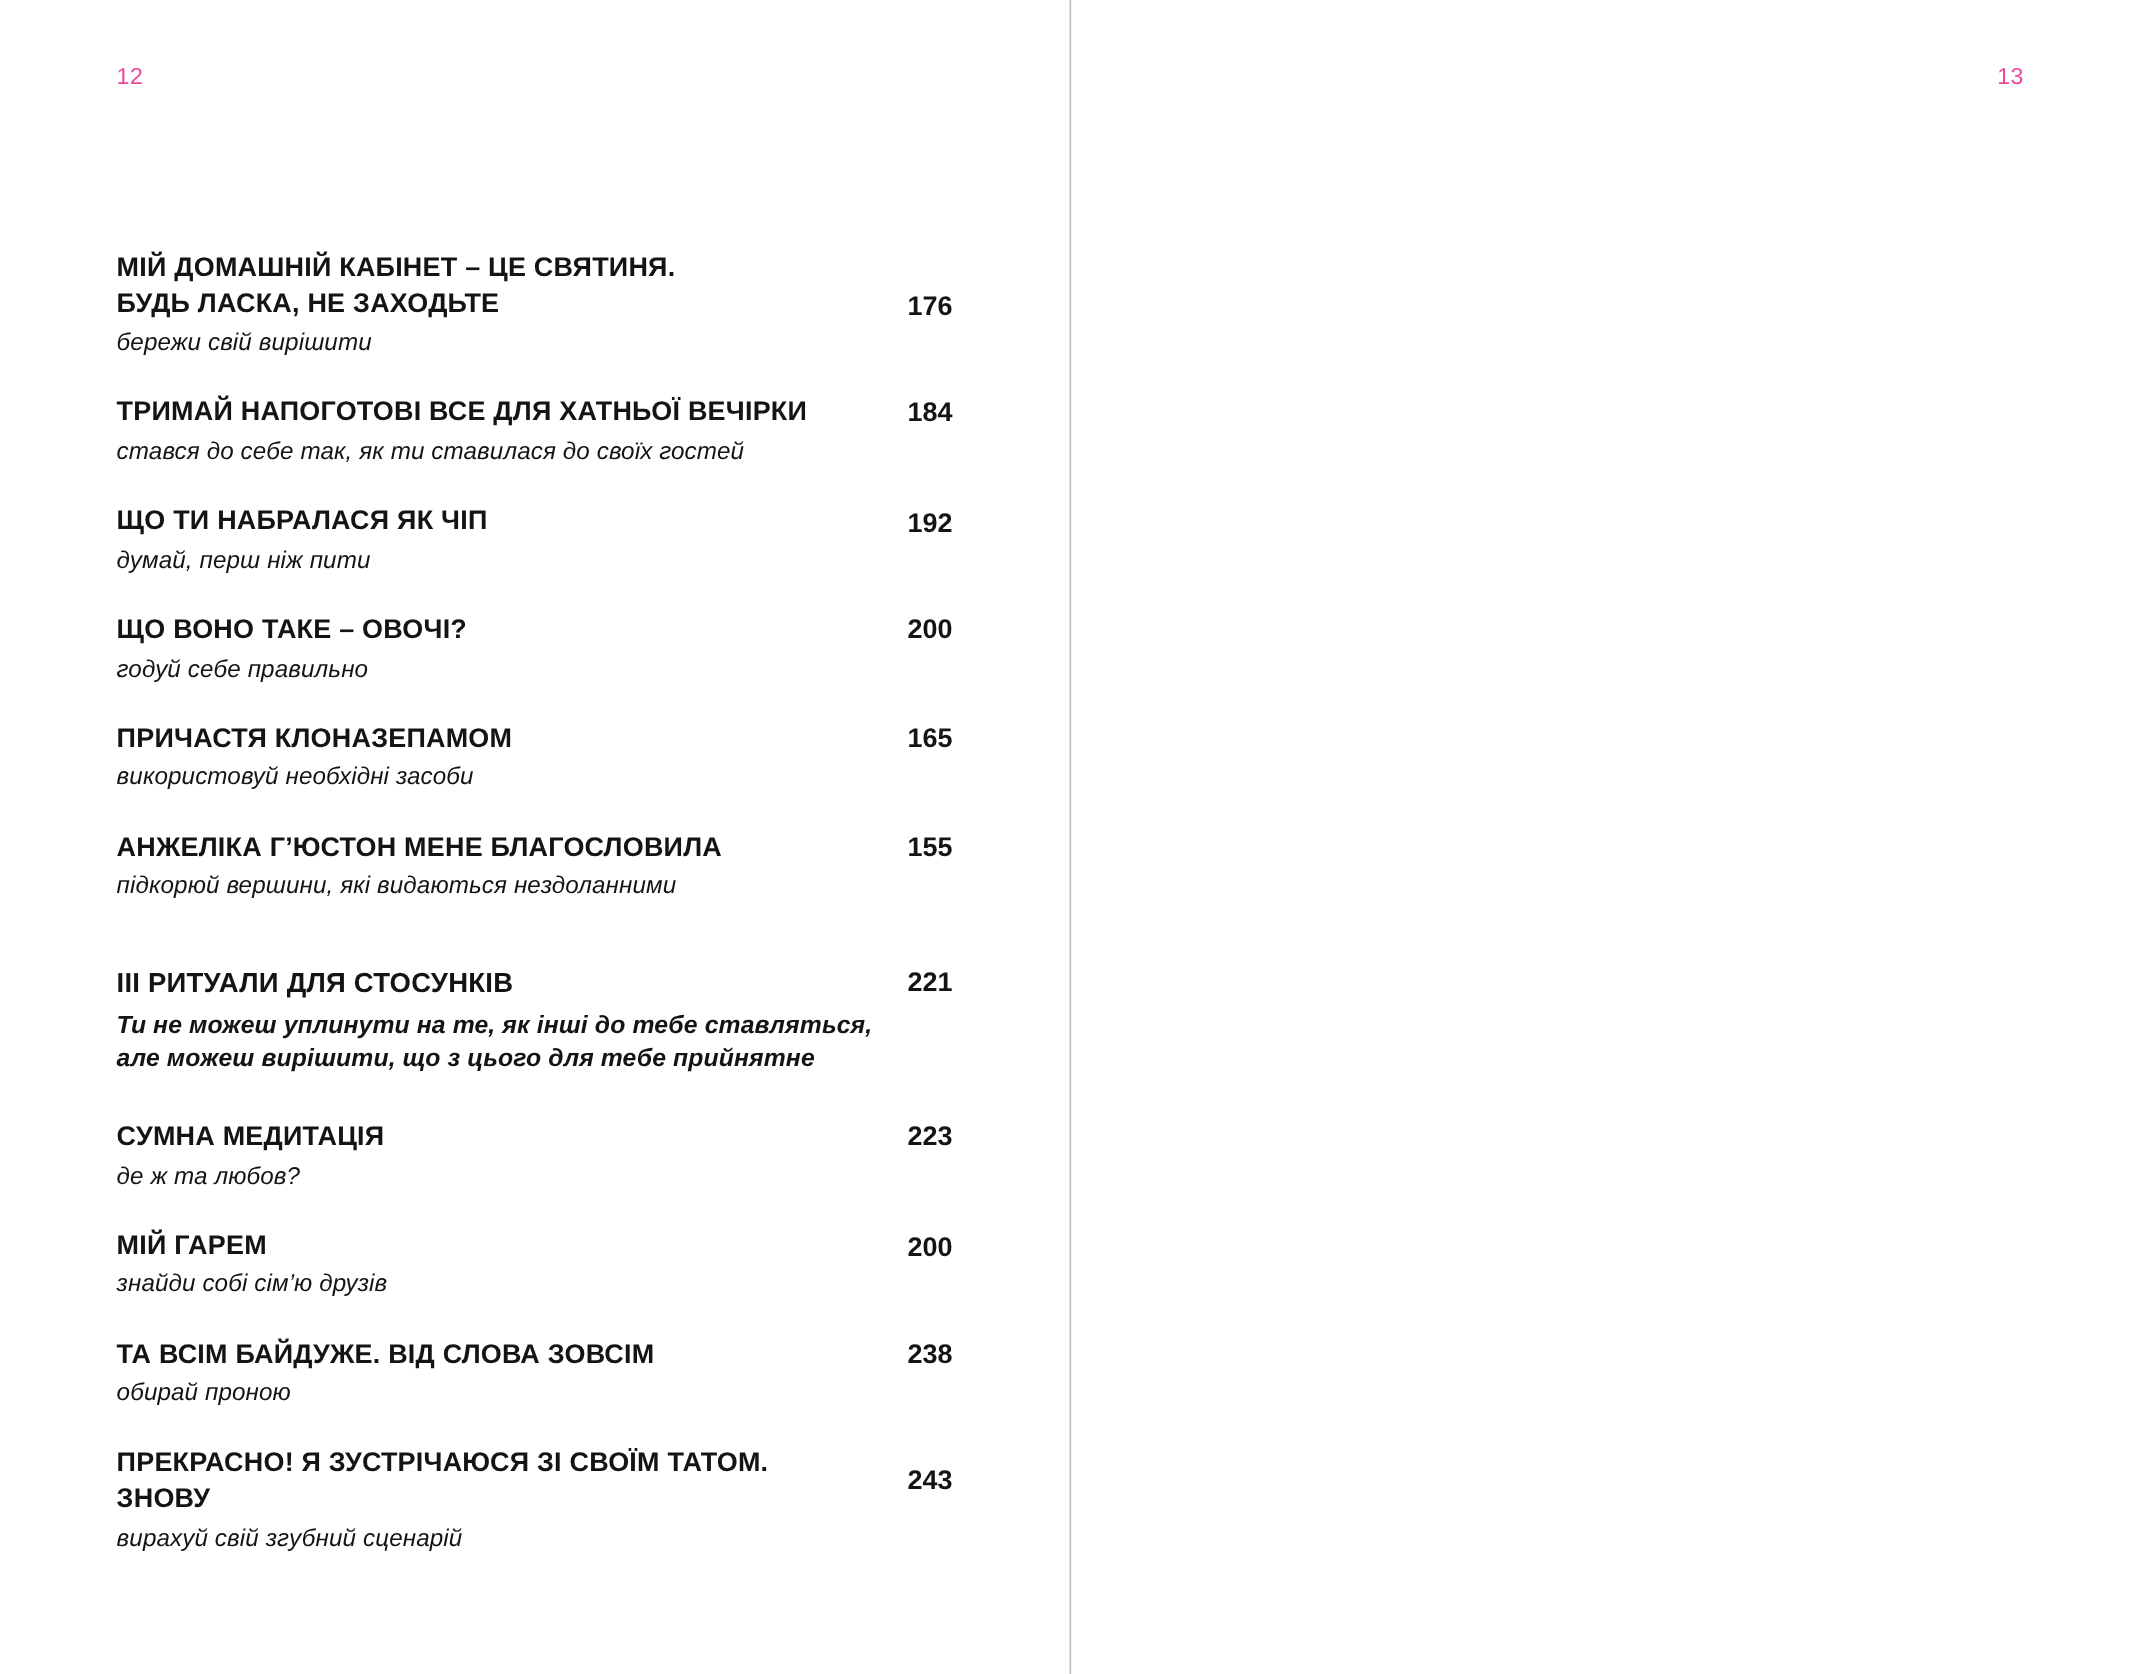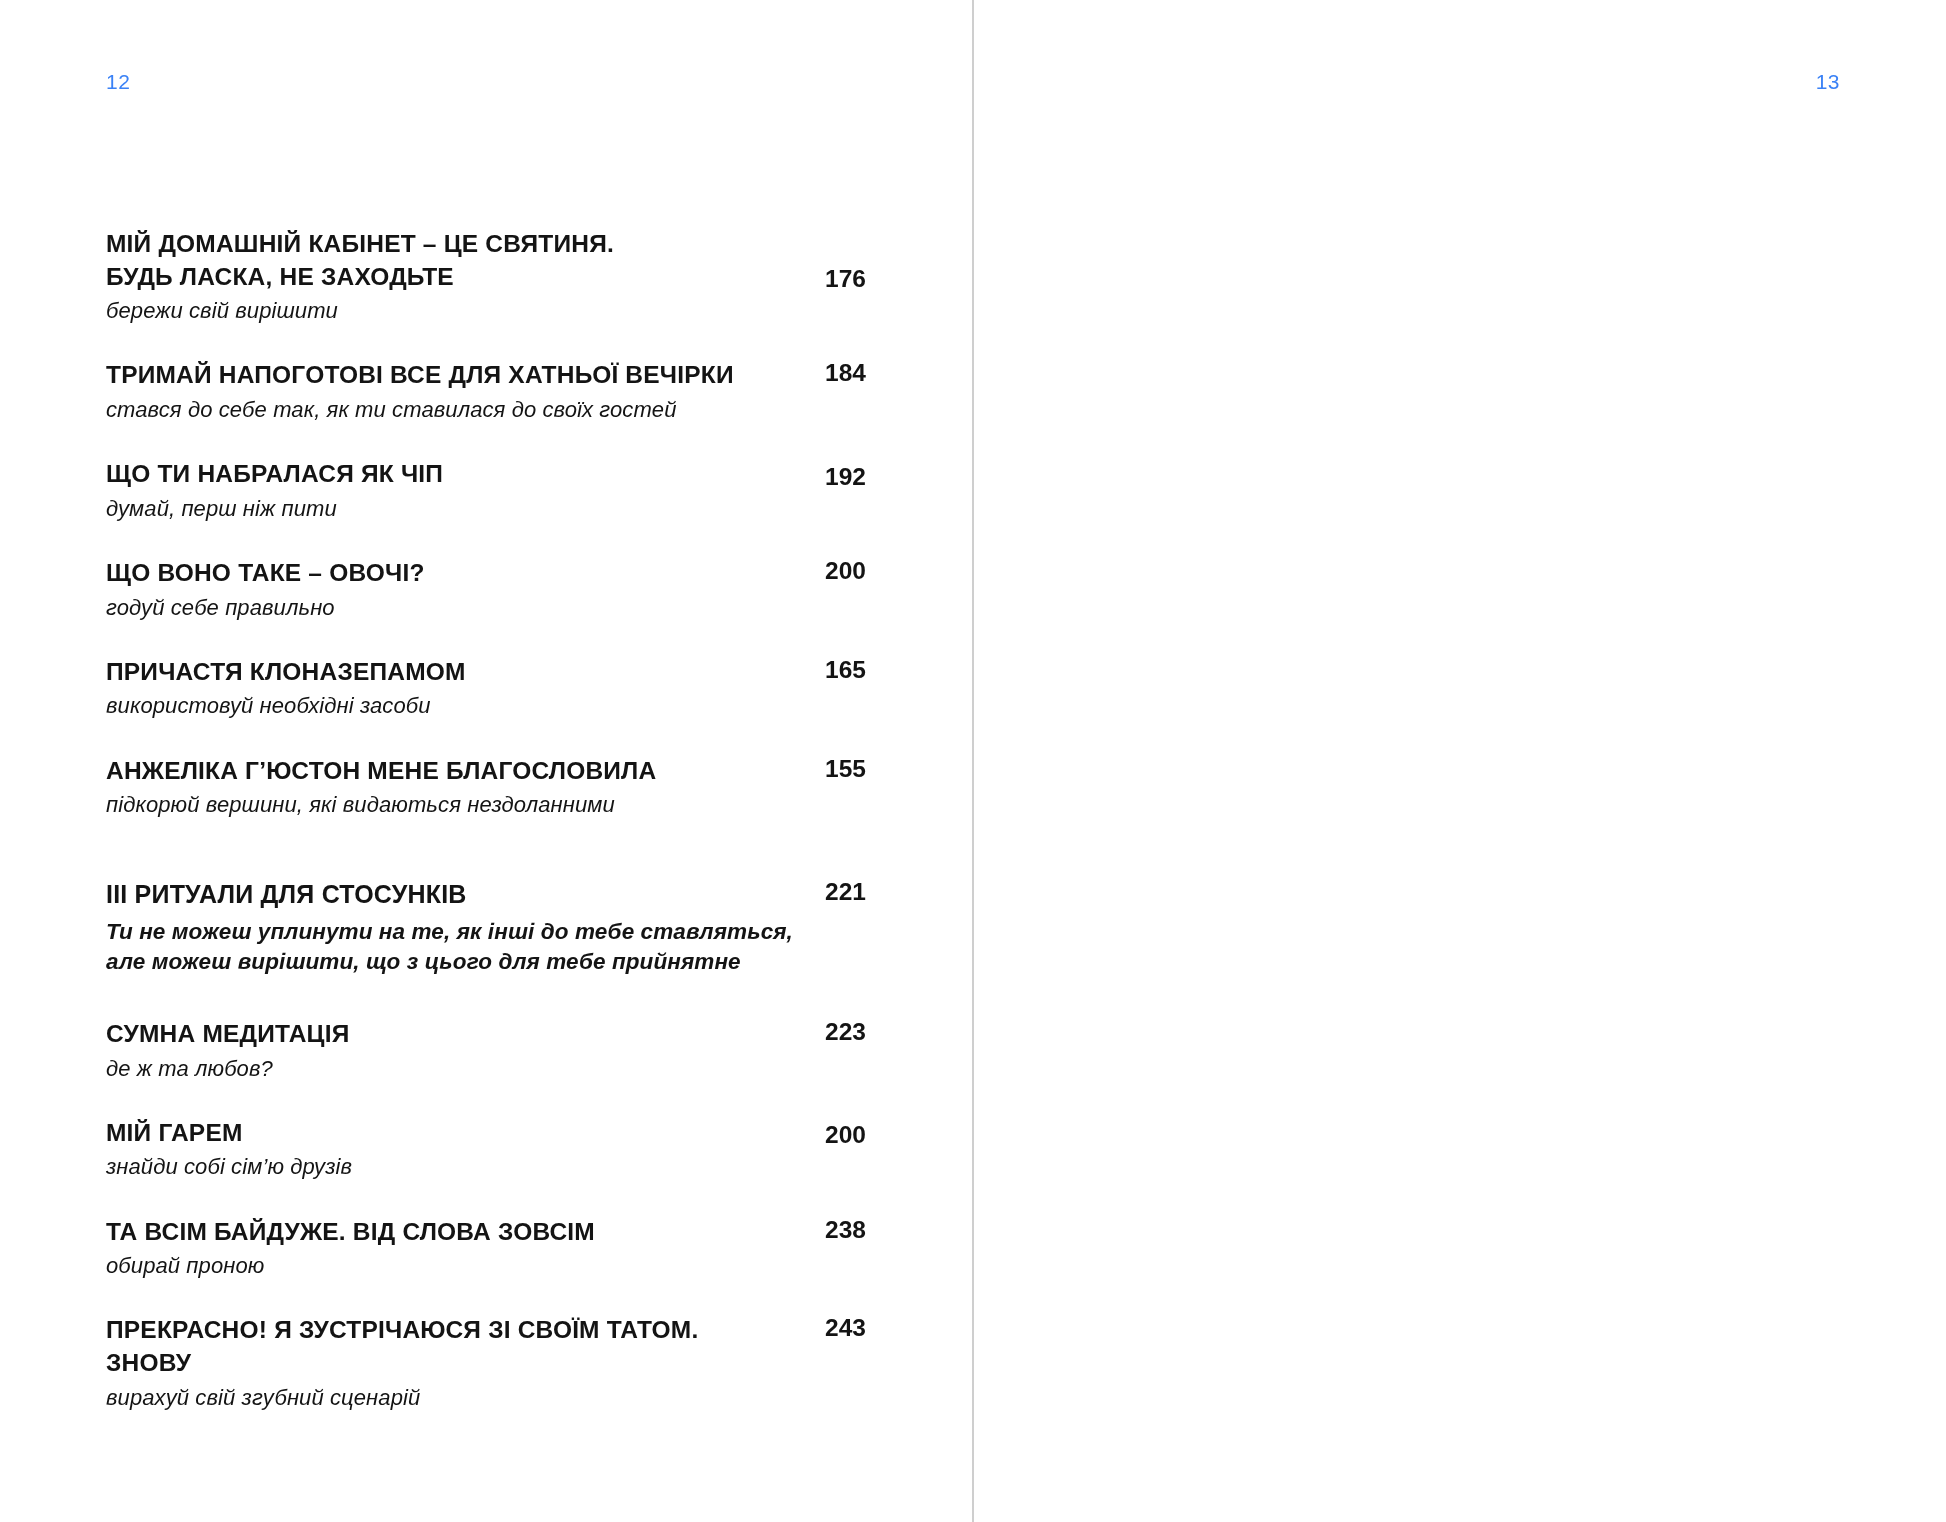--- a/index.html
+++ b/index.html
@@ -36,41 +36,41 @@
   .gutter {
     position: absolute;
     left: 972px;
     top: 0;
     width: 2px;
     height: 1522px;
     background: linear-gradient(to right, rgba(0,0,0,0.10), rgba(0,0,0,0.28), rgba(0,0,0,0.10));
   }
   .folio {
     position: absolute;
-    top: 70px;
+    top: 58px;
     font-size: 21px;
     letter-spacing: 0.5px;
-    color: #3b82f6;
+    color: #ec4899;
   }
   .folio-left { left: 106px; }
   .folio-right { right: 106px; }
 
   .toc {
     position: absolute;
     top: 228px;
   }
   .toc-left  { left: 106px;  width: 760px; }
 
   .entry {
     position: relative;
     margin-bottom: 34px;
   }
   .entry-line {
     display: flex;
-    align-items: flex-start;
+    align-items: center;
     justify-content: space-between;
     gap: 21px;
   }
   .title {
     font-size: 24.5px;
     font-weight: 700;
     letter-spacing: 0.2px;
     line-height: 1.33;
     text-transform: uppercase;
     max-width: 640px;

